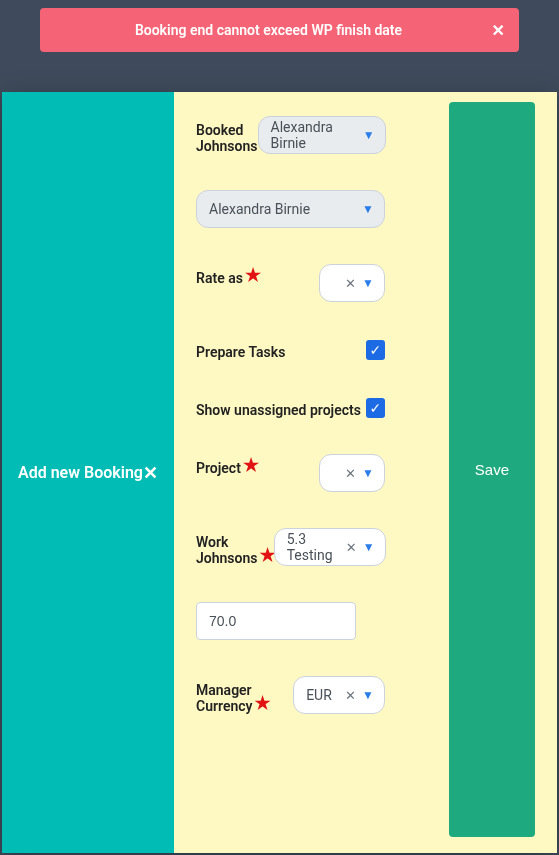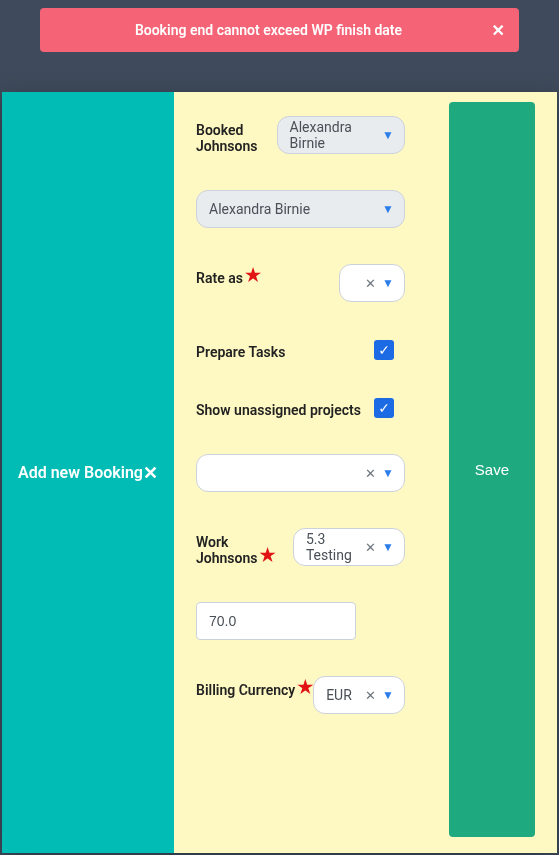--- a/index.html
+++ b/index.html
@@ -156,21 +156,21 @@
   }
   .btn {
     border: none;
     border-radius: 4px;
     padding: 10px 26px;
     font-size: 15px;
     font-weight: 500;
     cursor: pointer;
     color: #fff;
   }
-  .btn-save { background: #1fa97e; }
+  .btn-save { background: #1fa97e; margin-left: 20px; }
   .btn-cancel { background: #f78c9a; }
 </style>
 </head>
 <body>
 
 <div class="backdrop"></div>
 
 <div class="alert">
   <span>Booking end cannot exceed WP finish date</span>
   <span class="alert-close">✕</span>
@@ -219,20 +219,23 @@
       <div class="form-label">Prepare Tasks</div>
       <div class="checkbox">✓</div>
     </div>
 
     <div class="form-row">
       <div class="form-label">Show unassigned projects</div>
       <div class="checkbox">✓</div>
     </div>
 
     <div class="form-row">
+      <div class="form-label">
+        <span>Project</span><span class="req">★</span>
+      </div>
       <div class="form-control-wrap">
         <div class="select white">
           <span class="clear">✕</span>
           <span class="caret">▼</span>
         </div>
       </div>
     </div>
 
     <div class="form-row">
       <div class="form-label">
@@ -246,21 +249,21 @@
         </div>
       </div>
     </div>
 
     <div class="form-row">
       <input class="text-input" value="70.0" style="">
     </div>
 
     <div class="form-row">
       <div class="form-label">
-        <span>Billing Currency</span><span class="req">★</span>
+        <span>Manager Currency</span><span class="req">★</span>
       </div>
       <div class="form-control-wrap">
         <div class="select white">
           <span>EUR</span>
           <span class="clear">✕</span>
           <span class="caret">▼</span>
         </div>
       </div>
     </div>
 

